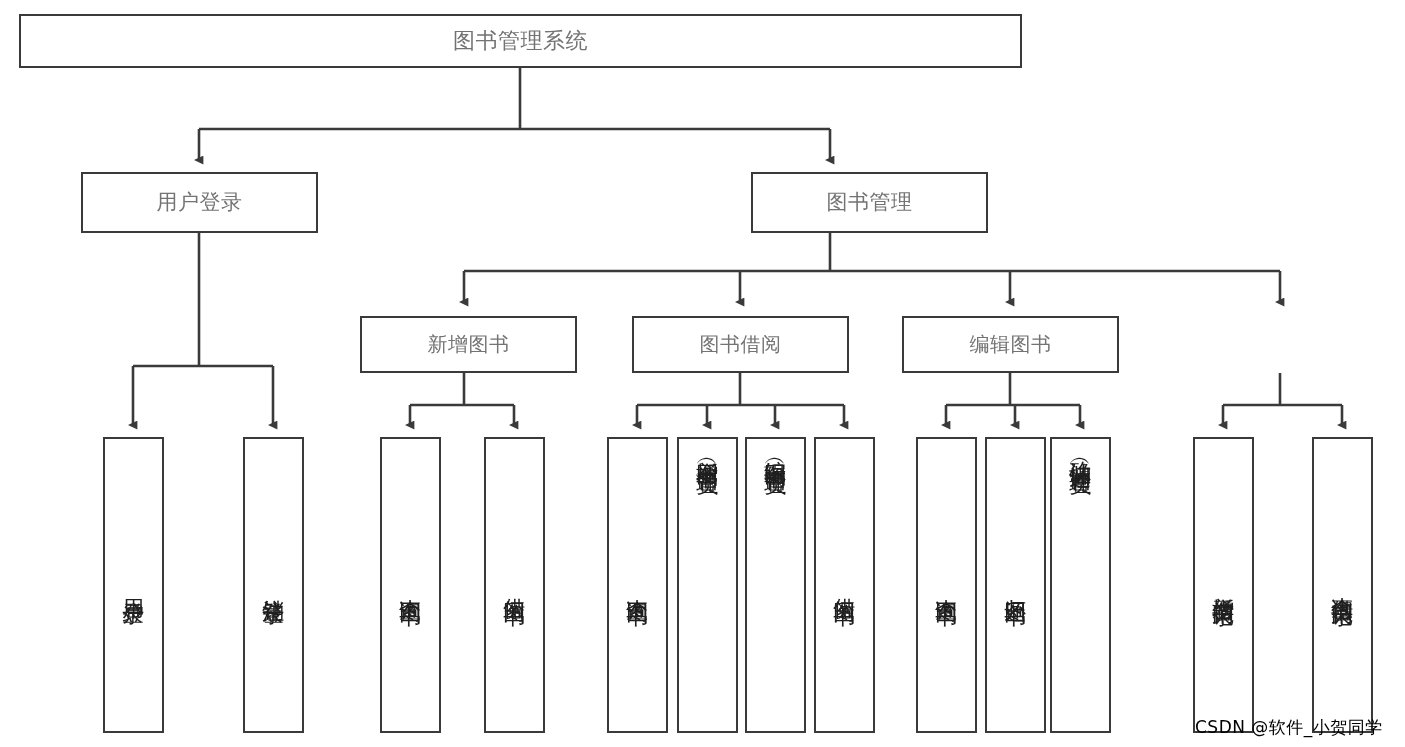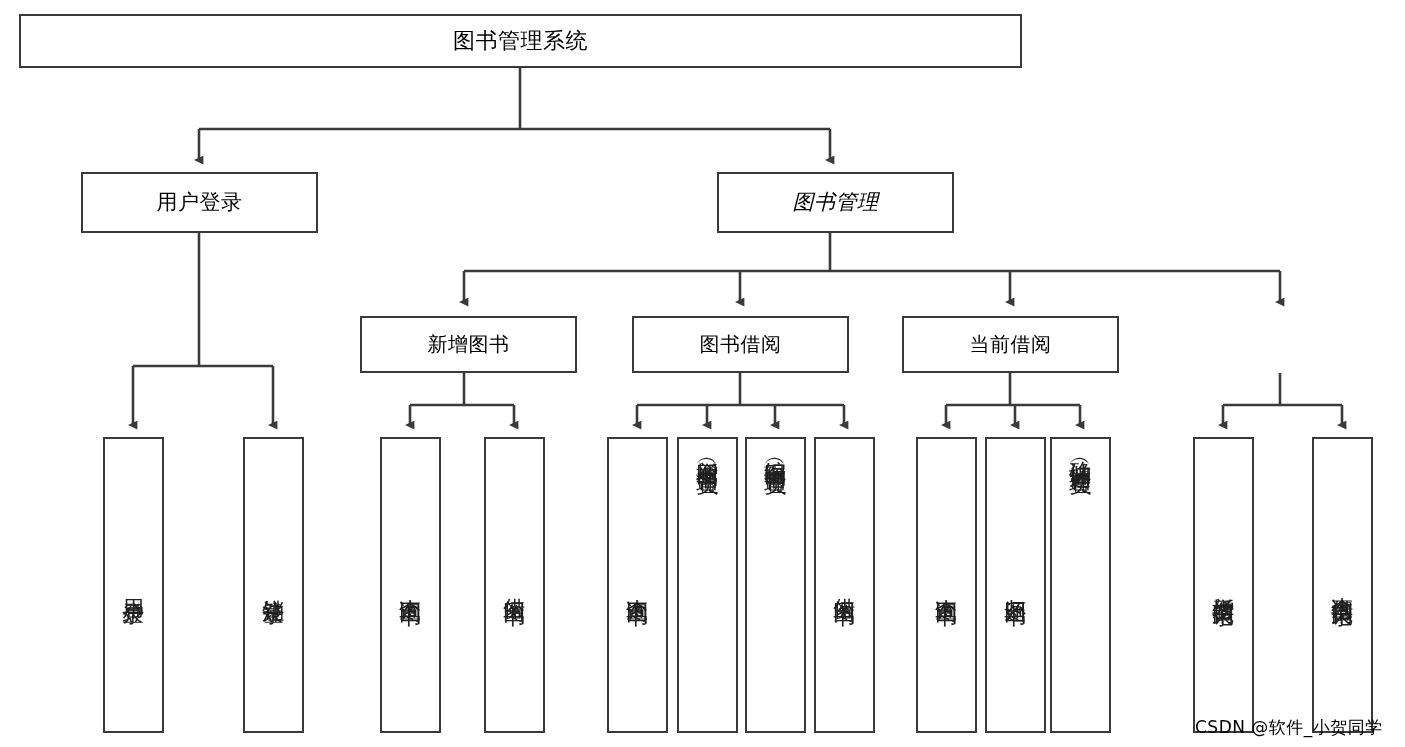--- a/index.html
+++ b/index.html
@@ -28,21 +28,21 @@
   .node {
     position: absolute;
     box-sizing: border-box;
     background: #ffffff;
     border: 2px solid #3a3a3a;
     display: flex;
     align-items: center;
     justify-content: center;
   }
   .node .label {
-    color: #000000;
+    color: #737373;
     font-size: 21px;
     line-height: 1.18;
     letter-spacing: 0.5px;
     white-space: nowrap;
   }
   .node.root .label { font-size: 22px; }
   .node.level1 .label { font-size: 21px; }
   .node.level2 .label { font-size: 20px; }
   .node.leaf {
     align-items: flex-start;
@@ -126,32 +126,32 @@
     </g>
   </svg>
 
   <div class="node root" style="left:19px; top:14px; width:1003px; height:54px;">
     <span class="label">图书管理系统</span>
   </div>
 
   <div class="node level1" style="left:81px; top:172px; width:237px; height:61px;">
     <span class="label">用户登录</span>
   </div>
-  <div class="node level1" style="left:717px; top:172px; width:237px; height:61px;font-style:italic;">
+  <div class="node level1" style="left:751px; top:172px; width:237px; height:61px;">
     <span class="label">图书管理</span>
   </div>
 
   <div class="node level2" style="left:360px; top:316px; width:217px; height:57px;">
     <span class="label">新增图书</span>
   </div>
   <div class="node level2" style="left:632px; top:316px; width:217px; height:57px;">
     <span class="label">图书借阅</span>
   </div>
   <div class="node level2" style="left:902px; top:316px; width:217px; height:57px;">
-    <span class="label">当前借阅</span>
+    <span class="label">编辑图书</span>
   </div>
 
   <div class="node leaf short" style="left:103px; top:437px; width:61px; height:296px;">
     <span class="label">用户登录</span>
   </div>
   <div class="node leaf short" style="left:243px; top:437px; width:61px; height:296px;">
     <span class="label">注销登录</span>
   </div>
 
   <div class="node leaf short" style="left:380px; top:437px; width:61px; height:296px;">

